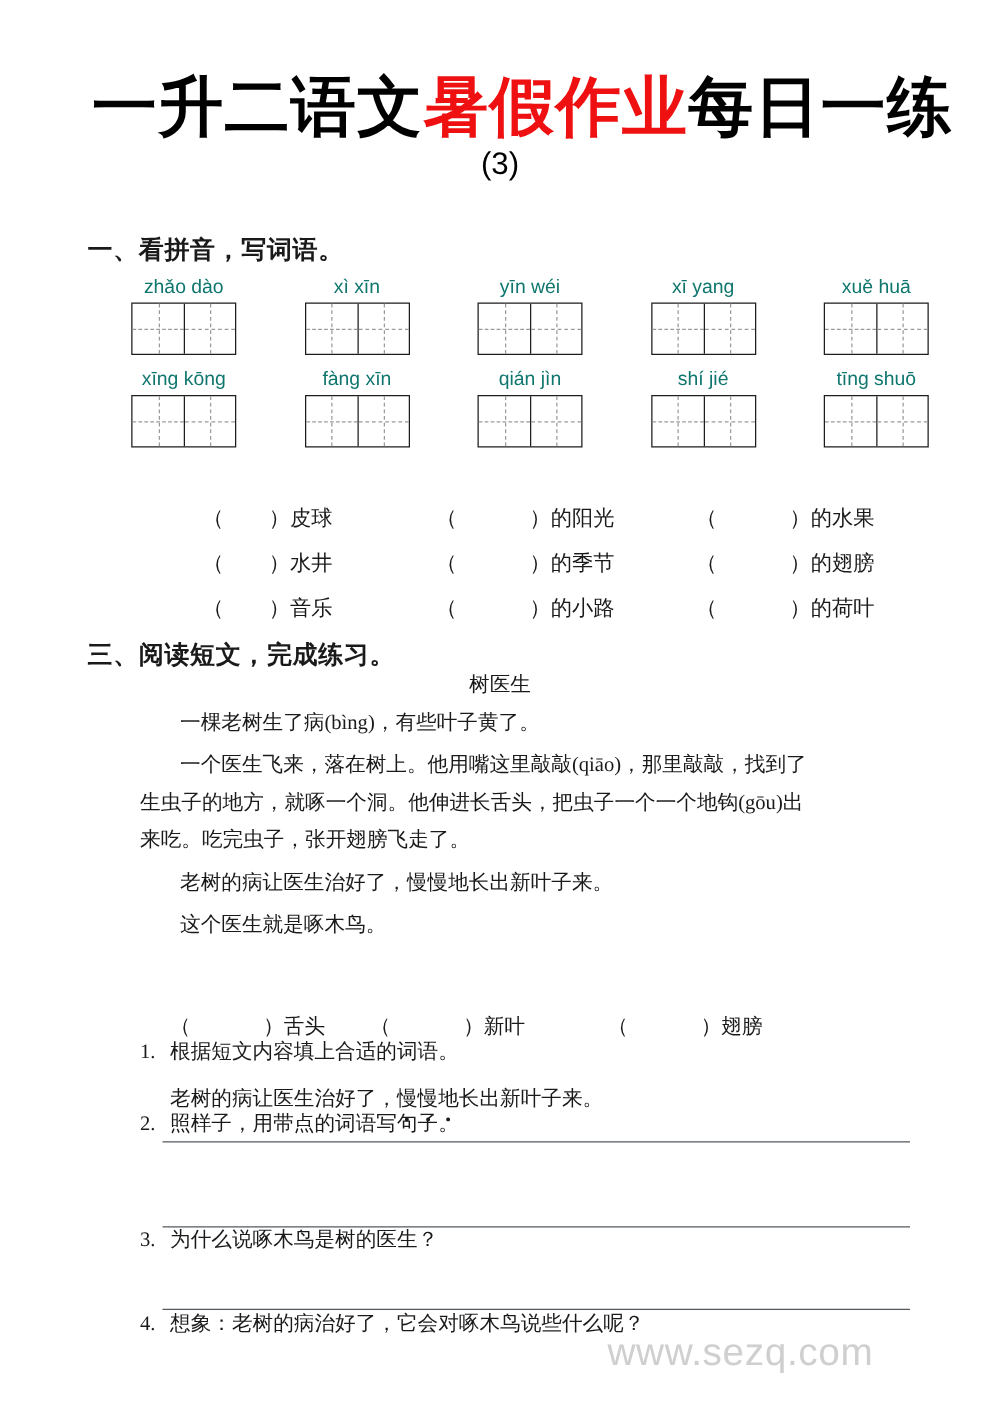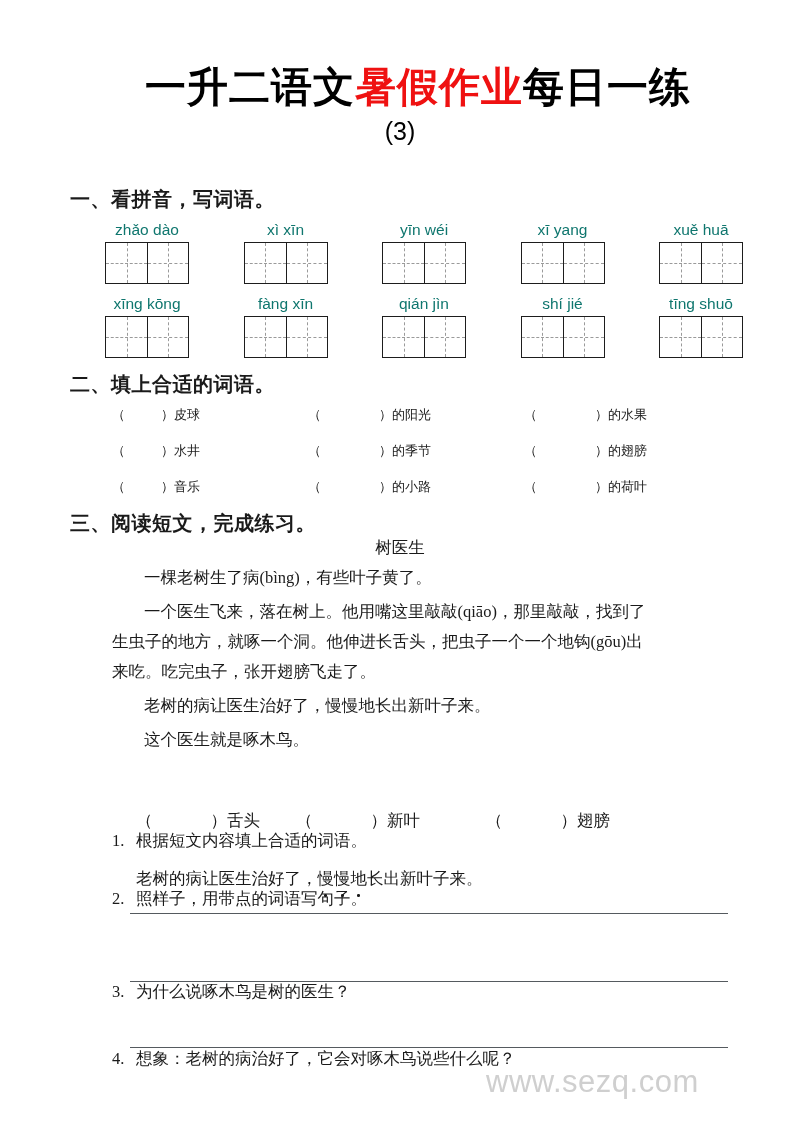--- a/index.html
+++ b/index.html
@@ -26,21 +26,21 @@
   
   .title-block {
     position: absolute;
     left: 0; top: 62px;
     width: 800px;
     text-align: center;
   }
   .title-line {
     font-family: "Liberation Serif", "DejaVu Serif", serif;
     font-weight: bold;
-    font-size: 41px;
+    font-size: 52px;
     letter-spacing: 1px;
     line-height: 50px;
     white-space: nowrap;
     padding-left: 36px;
   }
   .title-red { color: #ef1111; }
   .title-black { color: #000000; }
   .title-sub {
     font-family: "Liberation Sans", "DejaVu Sans", sans-serif;
     font-size: 25px;
@@ -113,23 +113,24 @@
     top: 50%;
     left: 0; right: 0;
     border-top: 1px dashed #9a9a9a;
   }
 
   
   .fill-row {
     position: absolute;
     left: 112px;
     width: 620px;
-    font-size: 13px;
-    line-height: 22px;
-    white-space: nowrap;
+    font-size: 17px;
+    line-height: 22px;
+    white-space: nowrap;
+    text-align: center;
   }
   .fill-item {
     display: inline-block;
     vertical-align: top;
   }
   .fill-item.c1 { width: 196px; }
   .fill-item.c2 { width: 216px; }
   .fill-item.c3 { width: 200px; }
   .paren-gap-s { display: inline-block; width: 36px; }
   .paren-gap-l { display: inline-block; width: 58px; }
@@ -314,21 +315,20 @@
     </div>
     <div class="pinyin-cellwrap">
       <div class="pinyin-label">tīng shuō</div>
       <div class="tianzi">
           <div class="cell"></div>
           <div class="cell"></div>
         </div>
     </div>
   </div>
 
-  <div class="sec-head" style="top:371px;">二、填上合适的词语。</div>
 
   <div class="fill-row" style="top:404px;">
     <span class="fill-item c1"><span>（</span><span class="paren-gap-s"></span><span>）皮球</span></span><span class="fill-item c2"><span>（</span><span class="paren-gap-l"></span><span>）的阳光</span></span><span class="fill-item c3"><span>（</span><span class="paren-gap-l"></span><span>）的水果</span></span>
   </div>
 
   <div class="fill-row" style="top:440px;">
     <span class="fill-item c1"><span>（</span><span class="paren-gap-s"></span><span>）水井</span></span><span class="fill-item c2"><span>（</span><span class="paren-gap-l"></span><span>）的季节</span></span><span class="fill-item c3"><span>（</span><span class="paren-gap-l"></span><span>）的翅膀</span></span>
   </div>
 
   <div class="fill-row" style="top:476px;">

